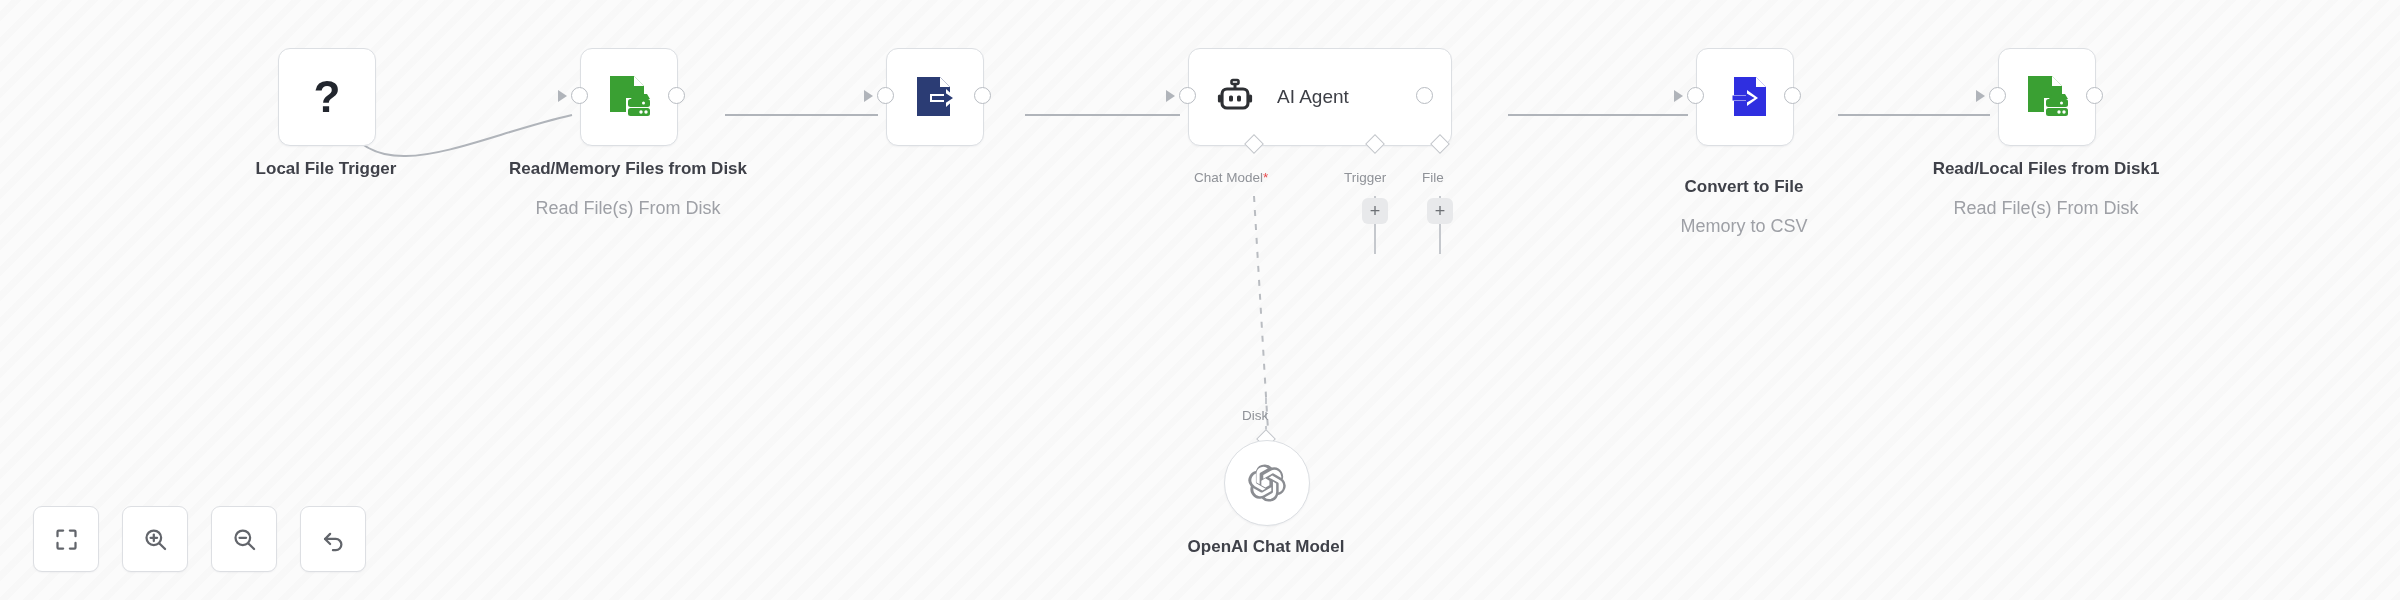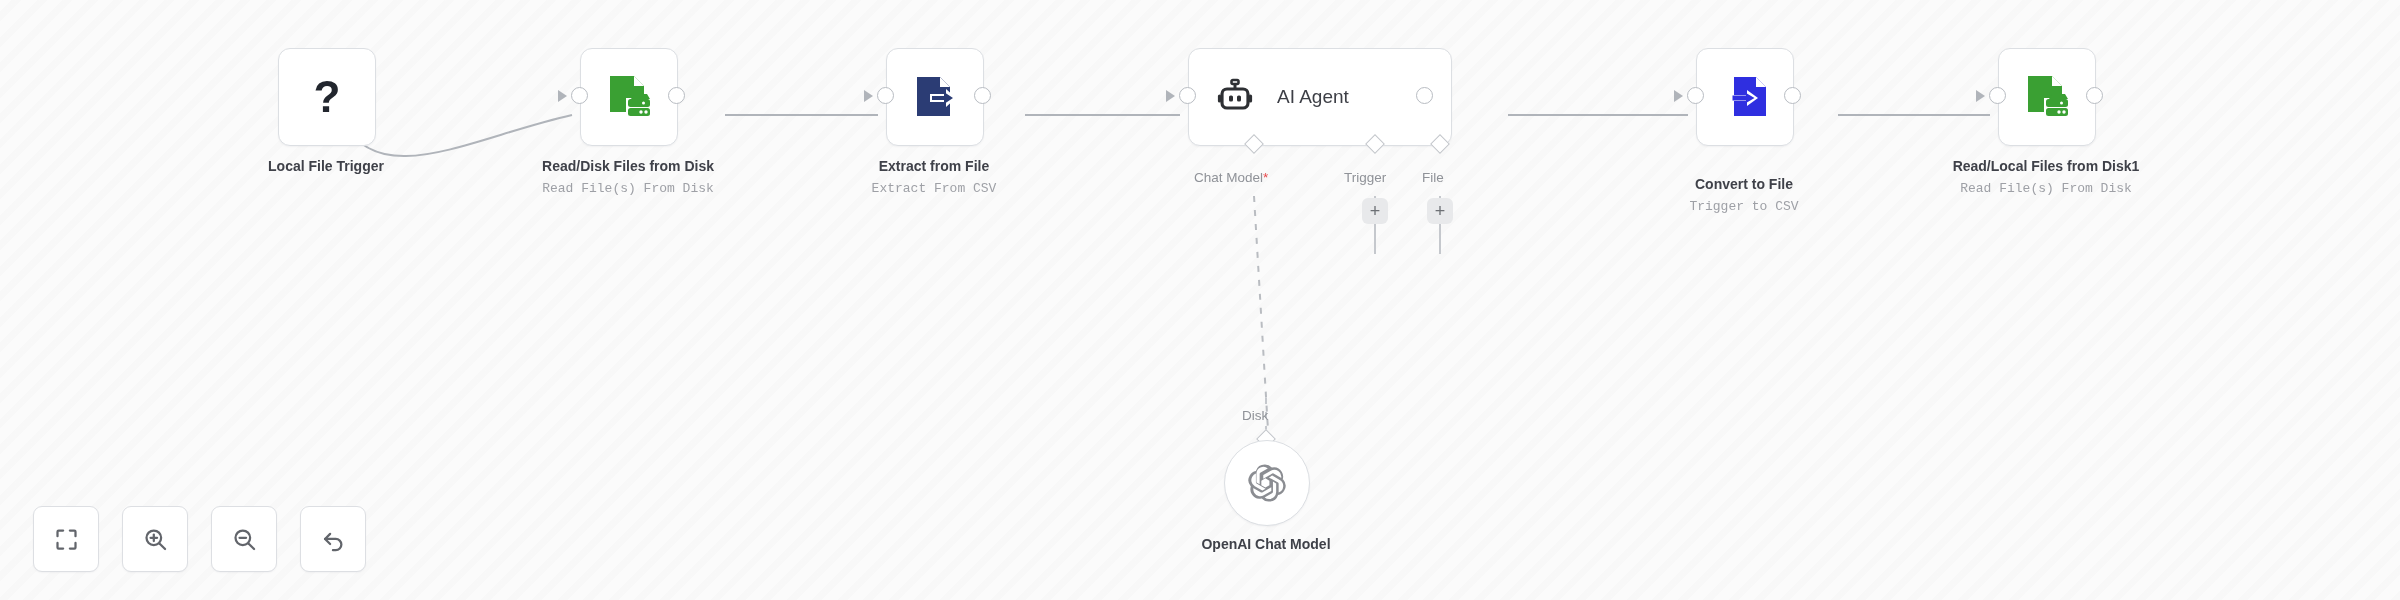--- a/index.html
+++ b/index.html
@@ -81,33 +81,33 @@
   .node-caption {
     position: absolute;
     text-align: center;
     width: 260px;
     left: 50%;
     transform: translateX(-50%);
     pointer-events: none;
   }
 
   .node-name {
-    font-size: 14px;
+    font-size: 17px;
     font-weight: bold;
     color: #3f4149;
     line-height: 1.28;
     font-family: "Liberation Sans", sans-serif;
   }
 
   .node-subtitle {
-    font-size: 13px;
+    font-size: 18px;
     color: #9ea0a6;
-    margin-top: 5px;
+    margin-top: 17px;
     line-height: 1.25;
-    font-family: Liberation Mono, monospace;
+    font-family: Liberation Sans, sans-serif;
   }
 
   
   .port {
     position: absolute;
     width: 17px;
     height: 17px;
     border-radius: 50%;
     background: #ffffff;
     border: 1.6px solid #b8bcc2;
@@ -233,43 +233,39 @@
         <rect x="24" y="36" width="22" height="8" rx="2.5" fill="#3aa033"></rect>
         <circle cx="37" cy="40" r="1.7" fill="#ffffff"></circle>
         <circle cx="42" cy="40" r="1.7" fill="#ffffff"></circle>
         <circle cx="39.5" cy="31" r="1.5" fill="#ffffff"></circle>
       </svg>
     </div>
     <div class="arrow-tip" style="left:-22px; top:42px;"></div>
     <div class="port" style="left:-9px; top:39px;"></div>
     <div class="port" style="left:88px; top:39px;"></div>
     <div class="node-caption" style="top:110px; left:48px;">
-      <div class="node-name">Read/Disk Files from Disk</div>
+      <div class="node-name">Read/Memory Files from Disk</div>
       <div class="node-subtitle">Read File(s) From Disk</div>
     </div>
   </div>
 
   <div class="node" style="left:886px; top:48px; width:146px; height:96px;">
     <div class="node-box square" style="left:0;top:0;">
       <svg width="50" height="50" viewBox="0 0 50 50">
         <path d="M7 5 H30 L40 15 V24 H22 V31 H16 V39 H7 Z" fill="#2b3c74"></path>
         <path d="M30 5 L40 15 H30 Z" fill="#ffffff"></path>
         <path d="M7 5 H30 L40 15 V44 H7 Z" fill="#2b3c74"></path>
         <path d="M30 5 L40 15 H30 Z" fill="#ffffff"></path>
         <path d="M20 22 H36 V17 L46 26 L36 35 V30 H20 Z" fill="#ffffff"></path>
         <path d="M22 24 H34 V20 L43 26 L34 32 V28 H22 Z" fill="#2b3c74"></path>
       </svg>
     </div>
     <div class="arrow-tip" style="left:-22px; top:42px;"></div>
     <div class="port" style="left:-9px; top:39px;"></div>
     <div class="port" style="left:88px; top:39px;"></div>
-    <div class="node-caption" style="top:110px; left:48px;">
-      <div class="node-name">Extract from File</div>
-      <div class="node-subtitle">Extract From CSV</div>
-    </div>
   </div>
 
   <div class="node" style="left:1188px; top:48px; width:320px; height:116px;">
     <div class="node-box agent" style="left:0;top:0;">
       <svg width="40" height="40" viewBox="0 0 40 40">
         <rect x="7" y="12" width="26" height="19" rx="5" fill="none" stroke="#2e3034" stroke-width="3.2"></rect>
         <rect x="14" y="18.5" width="4" height="6" rx="1.6" fill="#2e3034"></rect>
         <rect x="22" y="18.5" width="4" height="6" rx="1.6" fill="#2e3034"></rect>
         <line x1="20" y1="12" x2="20" y2="6.5" stroke="#2e3034" stroke-width="3"></line>
         <rect x="16.5" y="3" width="7" height="4" rx="1.4" fill="none" stroke="#2e3034" stroke-width="2.6"></rect>
@@ -311,21 +307,21 @@
         <path d="M36 5 L46 15 H36 Z" fill="#ffffff"></path>
         <path d="M27 18 L38 26 L27 34 V29 H10 V23 H27 Z" fill="#ffffff"></path>
         <path d="M26 21 L34.5 26 L26 31 V28.5 H12.5 V23.5 H26 Z" fill="#2f2fe0"></path>
       </svg>
     </div>
     <div class="arrow-tip" style="left:-22px; top:42px;"></div>
     <div class="port" style="left:-9px; top:39px;"></div>
     <div class="port" style="left:88px; top:39px;"></div>
     <div class="node-caption" style="top:128px; left:48px;">
       <div class="node-name">Convert to File</div>
-      <div class="node-subtitle">Trigger to CSV</div>
+      <div class="node-subtitle">Memory to CSV</div>
     </div>
   </div>
 
   <div class="node" style="left:1998px; top:48px; width:146px; height:96px;">
     <div class="node-box square" style="left:0;top:0;">
       <svg width="50" height="50" viewBox="0 0 50 50">
         <path d="M6 4 H30 L40 14 V26 H22 V40 H6 Z" fill="#3aa033"></path>
         <path d="M30 4 L40 14 H30 Z" fill="#ffffff"></path>
         <rect x="24" y="27" width="22" height="8" rx="2.5" fill="#3aa033"></rect>
         <path d="M27 27 L30 22 H43 L46 27 Z" fill="#3aa033"></path>

